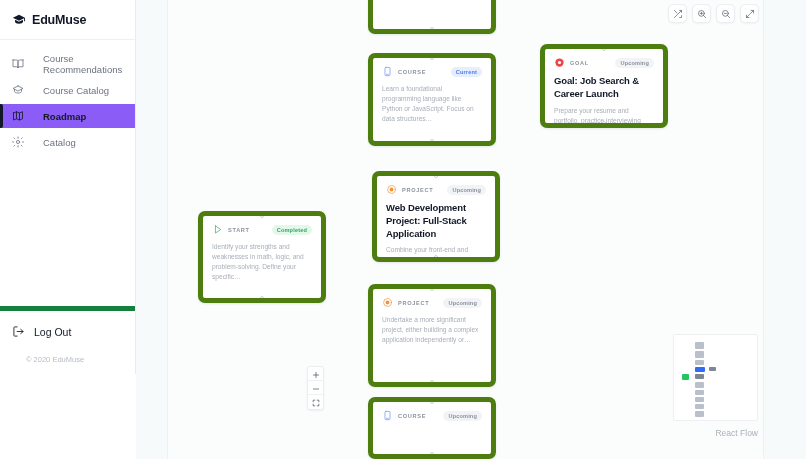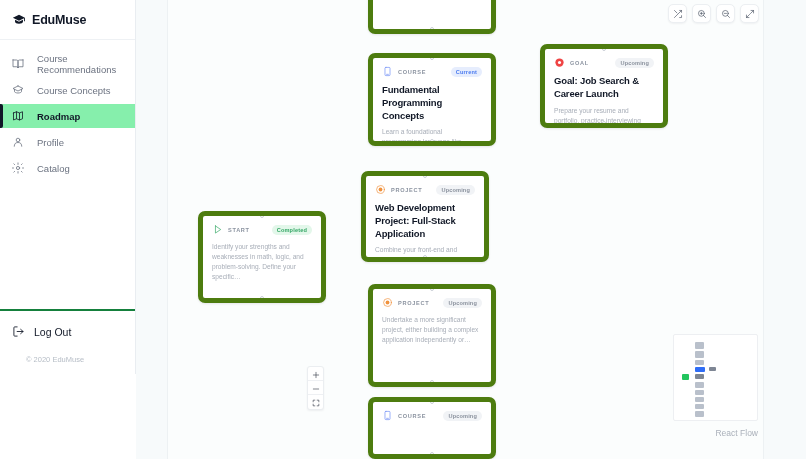--- a/index.html
+++ b/index.html
@@ -24,40 +24,40 @@
     height: 40px;
     display: flex; align-items: center; gap: 6px;
     padding: 0 12px;
     border-bottom: 1px solid #eef1f4;
   }
   .brand-logo { width: 14px; height: 14px; display:block; }
   .brand-name { font-size: 12.5px; font-weight: 700; color: #111827; letter-spacing: -0.2px; }
 
   .nav { padding-top: 12px; }
   .nav-item {
-    display: flex; align-items: center; gap: 13px;
+    display: flex; align-items: center; gap: 19px;
     height: 24px;
     padding: 0 12px;
     font-size: 9.5px;
     color: #6b7280;
     position: relative;
     cursor: pointer;
     margin-bottom: 2px;
   }
   .nav-item .ico { width: 12px; height: 12px; flex: 0 0 12px; display:flex; align-items:center; justify-content:center;}
   .nav-item svg { width: 12px; height: 12px; stroke: #6b7280; fill: none; stroke-width: 1.6; stroke-linecap: round; stroke-linejoin: round; }
-  .nav-item.active { background: #86efac; color: #111827; font-weight: 700; }
+  .nav-item.active { background: #8b5cf6; color: #111827; font-weight: 700; }
   .nav-item.active svg { stroke: #111827; }
   .nav-item.active::before {
     content: ""; position: absolute; left: 0; top: 0; bottom: 0;
     width: 2.5px; background: #111827; border-radius: 0 2px 2px 0;
   }
 
   .sidebar-spacer { flex: 1 1 auto; }
-  .sidebar-footer { border-top: 2px solid #15803d; padding: 10px 12px 0 12px; }
+  .sidebar-footer { border-top: 5px solid #15803d; padding: 10px 12px 0 12px; }
   .logout {
     display: flex; align-items: center; gap: 9px;
     font-size: 10.5px; color: #111827; font-weight: 400;
     height: 22px; cursor: pointer;
   }
   .logout svg { width: 13px; height: 13px; stroke: #111827; fill:none; stroke-width:1.6; stroke-linecap:round; stroke-linejoin:round;}
   .copyright { font-size: 7.5px; color: #b6bdc6; padding: 12px 0 10px 14px; }
 
   
   .canvas {
@@ -211,43 +211,34 @@
         <span>Course Recommendations</span>
       </div>
 
       <div class="nav-item">
         <span class="ico">
           <svg viewBox="0 0 24 24">
               <path d="M12 4 2 9l10 5 10-5-10-5Z"></path>
               <path d="M5 11v4c0 1.6 3.1 3 7 3s7-1.4 7-3v-4"></path>
             </svg>
         </span>
-        <span>Course Concepts</span>
+        <span>Course Catalog</span>
       </div>
 
       <div class="nav-item active">
         <span class="ico">
           <svg viewBox="0 0 24 24">
               <path d="M3 6 9 3.5v14L3 20V6Z"></path>
               <path d="M9 3.5 15 6v14l-6-2.5"></path>
               <path d="M15 6l6-2.5V17.5L15 20"></path>
             </svg>
         </span>
         <span>Roadmap</span>
       </div>
 
-      <div class="nav-item">
-        <span class="ico">
-          <svg viewBox="0 0 24 24">
-              <circle cx="12" cy="8" r="3.6"></circle>
-              <path d="M4.5 20.5a7.5 7.5 0 0 1 15 0"></path>
-            </svg>
-        </span>
-        <span>Profile</span>
-      </div>
 
       <div class="nav-item">
         <span class="ico">
           <svg viewBox="0 0 24 24">
               <circle cx="12" cy="12" r="3.2"></circle>
               <path d="M12 1.8v3M12 19.2v3M3 12H0.9M23.1 12H21M5.2 5.2 3.7 3.7M20.3 20.3l-1.5-1.5M18.8 5.2l1.5-1.5M3.7 20.3l1.5-1.5"></path>
             </svg>
         </span>
         <span>Catalog</span>
       </div>
@@ -285,25 +276,24 @@
               <span class="type-ico">
                 <svg viewBox="0 0 24 24" stroke="#6f8ef5">
                   <rect x="6.5" y="3" width="11" height="18" rx="2"></rect>
                   <path d="M10 18.2h4"></path>
                 </svg>
               </span>
               <span class="type-label">COURSE</span>
             </div>
             <span class="badge current">Current</span>
           </div>
-          <div class="node-title">Fundamental Programming Concepts</div>
           <div class="node-desc">Learn a foundational programming language like Python or JavaScript. Focus on data structures…</div>
           <div class="node-handle bottom"></div>
         </div>
-        <div class="node" style="left: 225px; top: 171px; width: 128px; height: 91px; overflow: hidden;">
+        <div class="node" style="left: 236px; top: 171px; width: 128px; height: 91px; overflow: hidden;">
           <div class="node-handle top"></div>
           <div class="node-head">
             <div class="node-type">
               <span class="type-ico">
                 <svg viewBox="0 0 24 24" stroke="#f0923e">
                   <circle cx="12" cy="12" r="8.5"></circle>
                   <circle cx="12" cy="12" r="4.2" fill="#f0923e" stroke="none"></circle>
                 </svg>
               </span>
               <span class="type-label">PROJECT</span>

